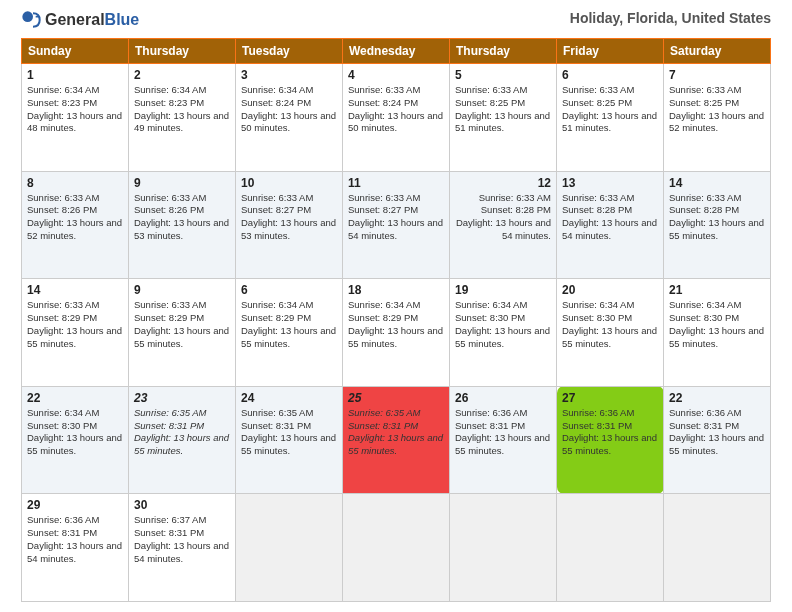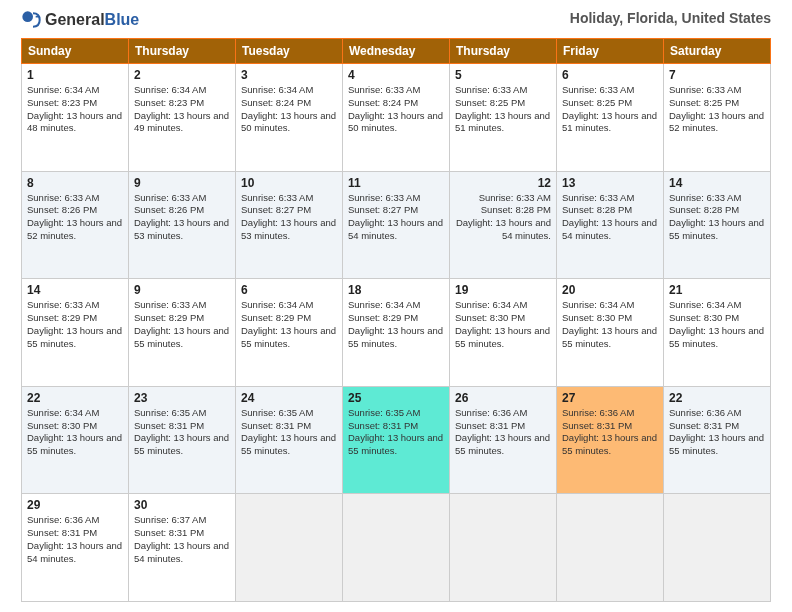--- a/index.html
+++ b/index.html
@@ -208,37 +208,37 @@
           <td style="background: rgb(255, 255, 255);">
             <span class="day-number">21</span>
             <div class="day-info">Sunrise: 6:34 AM<br>Sunset: 8:30 PM<br>Daylight: 13 hours and 55 minutes.</div>
           </td>
         </tr>
         <tr>
           <td style="background: rgb(240, 244, 248);">
             <span class="day-number">22</span>
             <div class="day-info">Sunrise: 6:34 AM<br>Sunset: 8:30 PM<br>Daylight: 13 hours and 55 minutes.</div>
           </td>
-          <td style="background: rgb(240, 244, 248);">
+          <td style="background: rgb(240, 244, 248); font-style: italic;">
             <span class="day-number">23</span>
             <div class="day-info">Sunrise: 6:35 AM<br>Sunset: 8:31 PM<br>Daylight: 13 hours and 55 minutes.</div>
           </td>
           <td style="background: rgb(240, 244, 248);">
             <span class="day-number">24</span>
             <div class="day-info">Sunrise: 6:35 AM<br>Sunset: 8:31 PM<br>Daylight: 13 hours and 55 minutes.</div>
           </td>
-          <td style="background: #5eead4;">
+          <td style="background: #ef4444; font-style: italic;">
             <span class="day-number">25</span>
             <div class="day-info">Sunrise: 6:35 AM<br>Sunset: 8:31 PM<br>Daylight: 13 hours and 55 minutes.</div>
           </td>
           <td style="background: rgb(240, 244, 248);">
             <span class="day-number">26</span>
             <div class="day-info">Sunrise: 6:36 AM<br>Sunset: 8:31 PM<br>Daylight: 13 hours and 55 minutes.</div>
           </td>
-          <td style="background: #fdba74;">
+          <td style="background: #84cc16; border-radius: 7px;">
             <span class="day-number">27</span>
             <div class="day-info">Sunrise: 6:36 AM<br>Sunset: 8:31 PM<br>Daylight: 13 hours and 55 minutes.</div>
           </td>
           <td style="background: rgb(240, 244, 248);">
             <span class="day-number">22</span>
             <div class="day-info">Sunrise: 6:36 AM<br>Sunset: 8:31 PM<br>Daylight: 13 hours and 55 minutes.</div>
           </td>
         </tr>
         <tr>
           <td style="background: rgb(255, 255, 255);">

